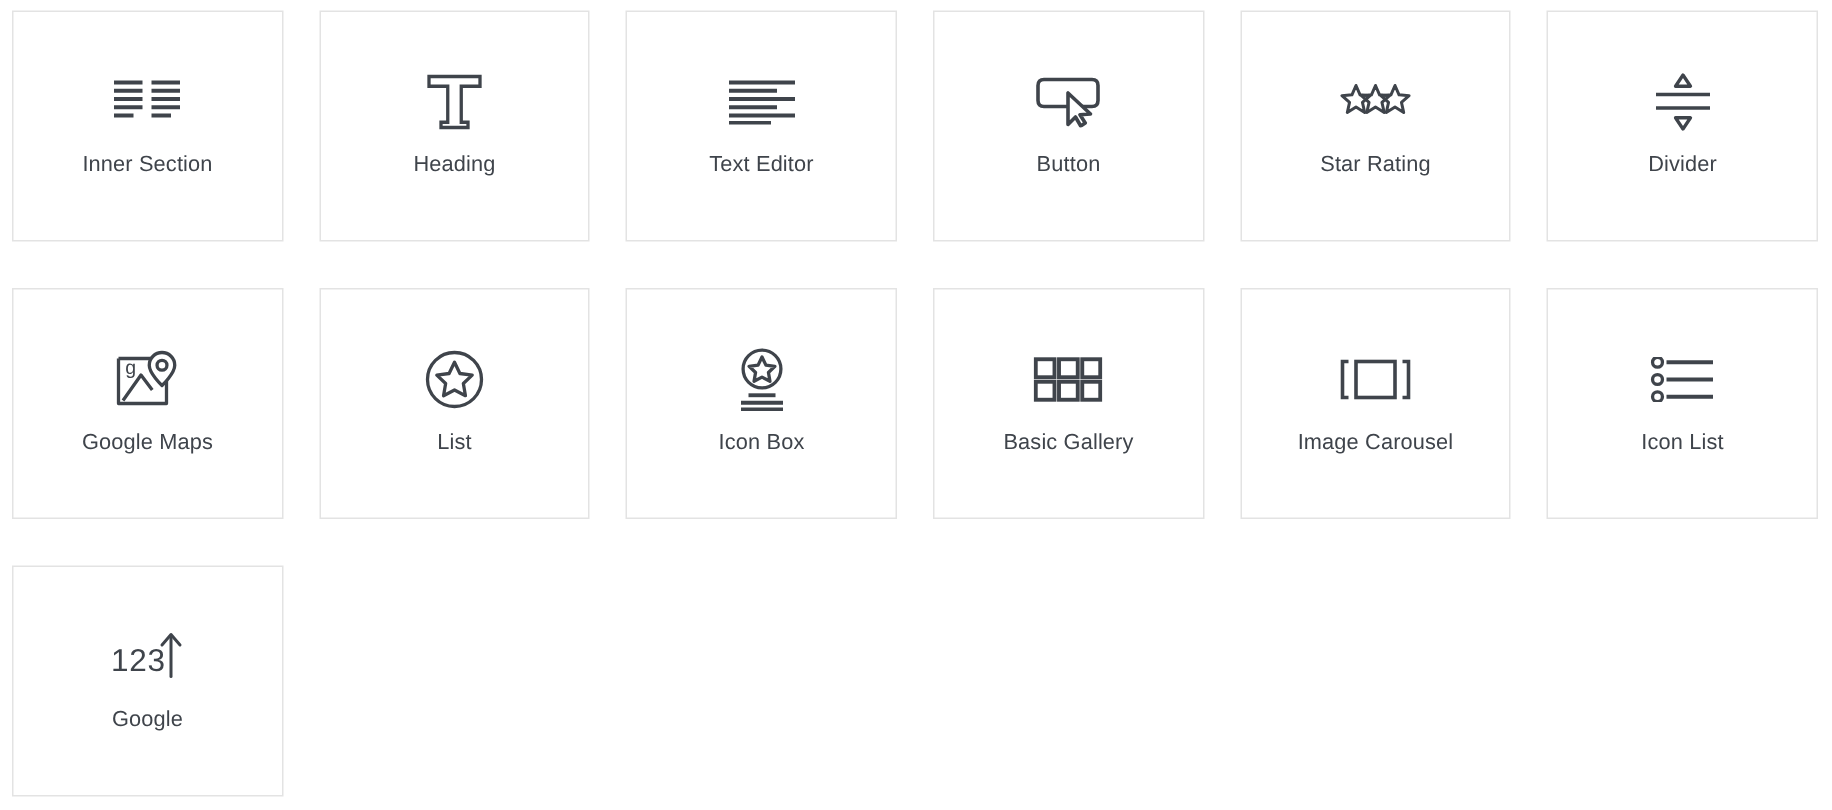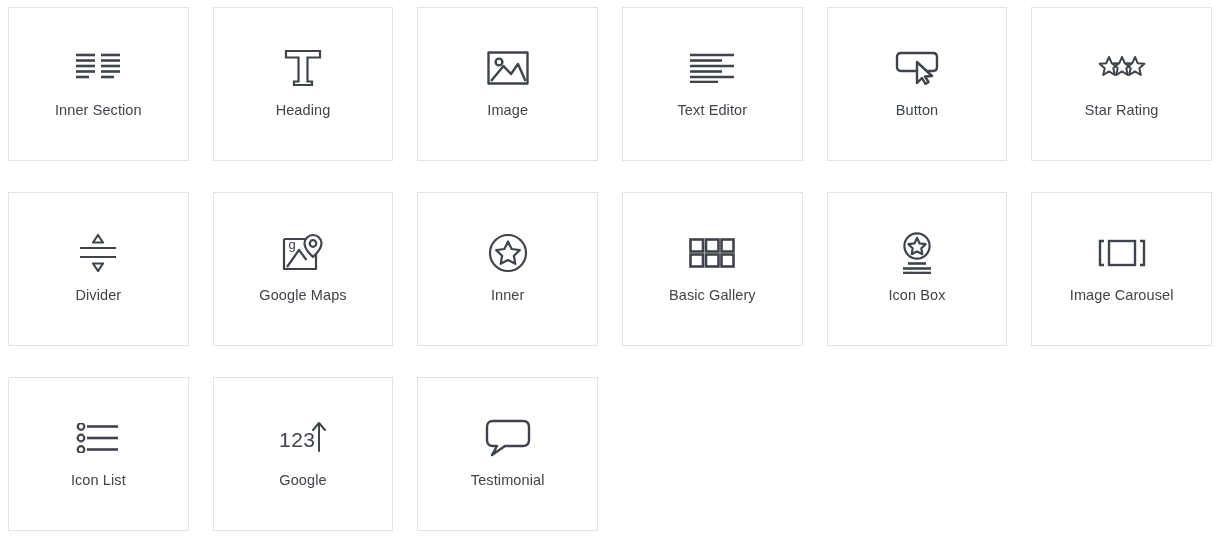--- a/index.html
+++ b/index.html
@@ -83,30 +83,20 @@
 
     <div class="widget-card">
       <div class="widget-icon">
         <svg width="40" height="40" viewBox="0 0 40 40" fill="none" stroke="#3f444b" stroke-width="2.2" stroke-linejoin="miter">
           <path d="M3 3 H37 V9.5 H24.5 V33.5 H29 V37 H11 V33.5 H15.5 V9.5 H3 Z"></path>
         </svg>
       </div>
       <div class="widget-label">Heading</div>
     </div>
 
-    <div class="widget-card">
-      <div class="widget-icon">
-        <svg width="42" height="34" viewBox="0 0 42 34" fill="none" stroke="#3f444b" stroke-width="2.4" stroke-linejoin="round">
-          <rect x="1.5" y="1.5" width="39" height="31"></rect>
-          <circle cx="12" cy="11" r="3.4"></circle>
-          <path d="M4 30 L16.5 15 L24 23 L31 13 L38.5 30"></path>
-        </svg>
-      </div>
-      <div class="widget-label">Image</div>
-    </div>
 
     <div class="widget-card">
       <div class="widget-icon">
         <svg width="46" height="30" viewBox="0 0 46 30" fill="none" stroke="#3f444b" stroke-width="2.6" stroke-linecap="butt">
           <line x1="1" y1="2" x2="45" y2="2"></line>
           <line x1="1" y1="7.5" x2="33" y2="7.5"></line>
           <line x1="1" y1="13" x2="45" y2="13"></line>
           <line x1="1" y1="18.5" x2="33" y2="18.5"></line>
           <line x1="1" y1="24" x2="45" y2="24"></line>
           <line x1="1" y1="29" x2="29" y2="29"></line>
@@ -162,55 +152,55 @@
       <div class="widget-label">Google Maps</div>
     </div>
 
     <div class="widget-card">
       <div class="widget-icon">
         <svg width="40" height="40" viewBox="0 0 40 40" fill="none" stroke="#3f444b" stroke-width="2.2" stroke-linejoin="round">
           <circle cx="20" cy="20" r="18"></circle>
           <path d="M20 8.5 L23.6 16 L31.8 17.1 L25.9 22.7 L27.3 30.8 L20 27 L12.7 30.8 L14.1 22.7 L8.2 17.1 L16.4 16 Z"></path>
         </svg>
       </div>
-      <div class="widget-label">Inner</div>
-    </div>
-
-
-    <div class="widget-card">
-      <div class="widget-icon">
-        <svg width="46" height="30" viewBox="0 0 46 30" fill="none" stroke="#3f444b" stroke-width="2.6" stroke-linejoin="miter">
-          <rect x="1.5" y="1.5" width="12.5" height="12"></rect>
-          <rect x="17" y="1.5" width="12.5" height="12"></rect>
-          <rect x="32.5" y="1.5" width="12" height="12"></rect>
-          <rect x="1.5" y="16.5" width="12.5" height="12"></rect>
-          <rect x="17" y="16.5" width="12.5" height="12"></rect>
-          <rect x="32.5" y="16.5" width="12" height="12"></rect>
-        </svg>
-      </div>
-      <div class="widget-label">Basic Gallery</div>
-    </div>
+      <div class="widget-label">List</div>
+    </div>
+
 
     <div class="widget-card">
       <div class="widget-icon">
         <svg width="40" height="42" viewBox="0 0 40 42" fill="none" stroke="#3f444b" stroke-width="2.2" stroke-linejoin="round">
           <circle cx="20" cy="14" r="12.6"></circle>
           <path d="M20 6 L22.6 11.4 L28.6 12.2 L24.3 16.3 L25.3 22.2 L20 19.4 L14.7 22.2 L15.7 16.3 L11.4 12.2 L17.4 11.4 Z"></path>
           <g stroke-width="2.6" stroke-linecap="butt">
             <line x1="11" y1="31.5" x2="29" y2="31.5"></line>
             <line x1="6" y1="36.5" x2="34" y2="36.5"></line>
             <line x1="6" y1="41" x2="34" y2="41"></line>
           </g>
         </svg>
       </div>
       <div class="widget-label">Icon Box</div>
     </div>
 
     <div class="widget-card">
       <div class="widget-icon">
+        <svg width="46" height="30" viewBox="0 0 46 30" fill="none" stroke="#3f444b" stroke-width="2.6" stroke-linejoin="miter">
+          <rect x="1.5" y="1.5" width="12.5" height="12"></rect>
+          <rect x="17" y="1.5" width="12.5" height="12"></rect>
+          <rect x="32.5" y="1.5" width="12" height="12"></rect>
+          <rect x="1.5" y="16.5" width="12.5" height="12"></rect>
+          <rect x="17" y="16.5" width="12.5" height="12"></rect>
+          <rect x="32.5" y="16.5" width="12" height="12"></rect>
+        </svg>
+      </div>
+      <div class="widget-label">Basic Gallery</div>
+    </div>
+
+    <div class="widget-card">
+      <div class="widget-icon">
         <svg width="48" height="28" viewBox="0 0 48 28" fill="none" stroke="#3f444b" stroke-width="2.4" stroke-linejoin="miter">
           <path d="M6 2 H2 V26 H6"></path>
           <rect x="11" y="2" width="26" height="24"></rect>
           <path d="M42 2 H46 V26 H42"></path>
         </svg>
       </div>
       <div class="widget-label">Image Carousel</div>
     </div>
 
     <div class="widget-card">
@@ -232,23 +222,15 @@
         <svg width="48" height="34" viewBox="0 0 48 34" fill="none" stroke="#3f444b" stroke-width="2" stroke-linejoin="round" stroke-linecap="round">
           <text x="0" y="26" font-family="Liberation Sans, sans-serif" font-size="21" fill="#3f444b" stroke="none" letter-spacing="0.5">123</text>
           <line x1="40" y1="30" x2="40" y2="3"></line>
           <path d="M34 9 L40 2 L46 9"></path>
         </svg>
       </div>
       <div class="widget-label">Google</div>
     </div>
 
 
-    <div class="widget-card">
-      <div class="widget-icon">
-        <svg width="46" height="38" viewBox="0 0 46 38" fill="none" stroke="#3f444b" stroke-width="2.4" stroke-linejoin="round">
-          <path d="M8 2 H38 Q44 2 44 8 V21 Q44 27 38 27 H20 L7 36 L12 27 H8 Q2 27 2 21 V8 Q2 2 8 2 Z"></path>
-        </svg>
-      </div>
-      <div class="widget-label">Testimonial</div>
-    </div>
 
   </div>
 </div>
 
 </body></html>

